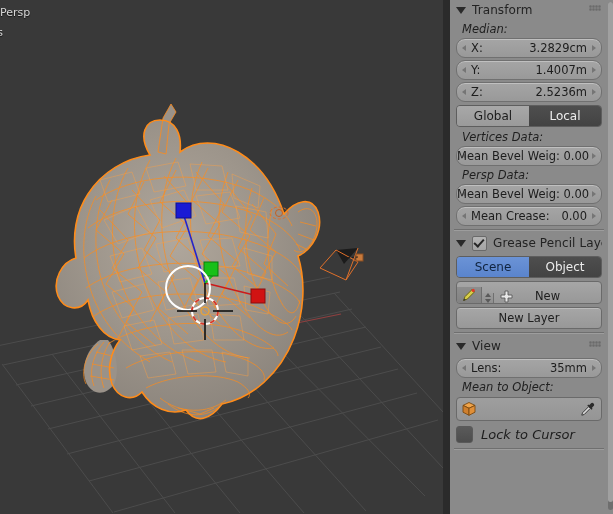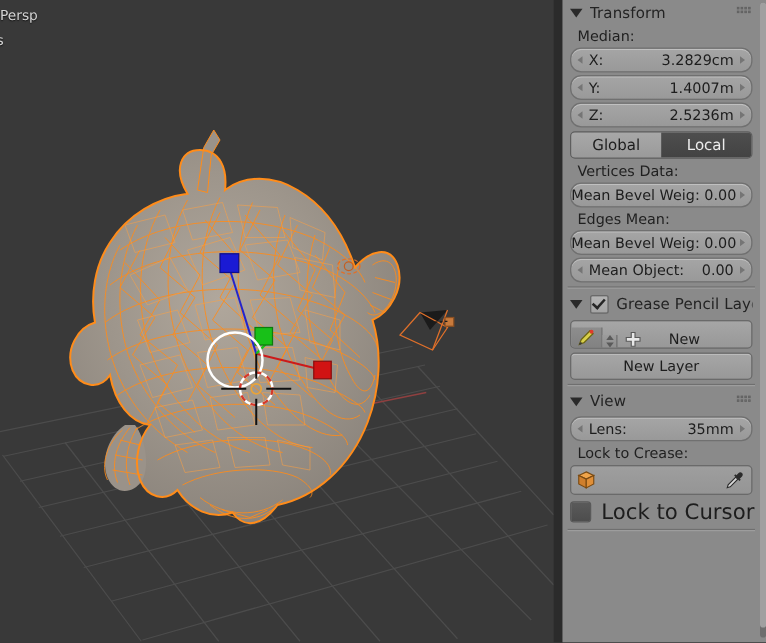--- a/index.html
+++ b/index.html
@@ -131,20 +131,21 @@
     height: 1px;
     background: #9d9d9d;
     border-top: 1px solid #6f6f6f;
     margin: 3px 4px 2px 4px;
   }
 
   .lbl {
     margin: 2px 0 1px 12px;
     color: #1f1f1f;
     font-size: 11.5px;
+    font-style: italic;
   }
 
   
   .numfield {
     position: relative;
     height: 18px;
     margin: 2px 6px;
     background: linear-gradient(#a5a5a5, #999999);
     border: 1px solid #707070;
     border-radius: 9px;
@@ -330,23 +331,24 @@
   .cb.checked:after {
     content: "";
     position: absolute;
     left: 3px; top: 1px;
     width: 5px; height: 9px;
     border: solid #262626;
     border-width: 0 2px 2px 0;
     transform: rotate(42deg);
   }
   .cbrow .cbl {
-    font-size: 17px;
+    font-size: 13px;
     color: #1d1d1d;
     white-space: nowrap;
+    font-style: italic;
   }
   .cb-small {
     width: 13px; height: 13px;
     border-radius: 2px;
     margin-right: 6px;
   }
   .cb-small.checked:after {
     left: 2.5px; top: 0.5px;
     width: 4px; height: 8px;
     border-width: 0 2px 2px 0;
@@ -585,43 +587,47 @@
       </div>
 
       <div class="lbl">Vertices Data:</div>
 
       <div class="numfield">
         <span class="arr l"></span>
         <span class="nf-inline">Mean Bevel Weig: 0.00</span>
         <span class="arr r"></span>
       </div>
 
-      <div class="lbl">Edges Mean:</div>
+      <div class="lbl">Persp Data:</div>
 
       <div class="numfield">
         <span class="arr l"></span>
         <span class="nf-inline">Mean Bevel Weig: 0.00</span>
         <span class="arr r"></span>
       </div>
 
       <div class="numfield">
         <span class="arr l"></span>
-        <span class="nf-name">Mean Object:</span>
+        <span class="nf-name">Mean Crease:</span>
         <span class="nf-val">0.00</span>
         <span class="arr r"></span>
       </div>
 
       <div class="sep"></div>
 
       <div class="sec-header">
         <span class="tri"></span>
         <span class="cb cb-small checked"></span>
         <span class="sec-title">Grease Pencil Layers</span>
       </div>
 
+      <div class="togglepair">
+        <div class="tg-on-blue">Scene</div>
+        <div class="tg-on-dark">Object</div>
+      </div>
 
       <div class="row-new">
         <div class="rn-pencil">
           <svg width="16" height="16" viewBox="0 0 16 16">
             <path d="M2.5 13.5 L4 9.6 L11 2.6 L13.4 5 L6.4 12 Z" fill="#d8cf4a" stroke="#6b6412" stroke-width="1"></path>
             <path d="M11 2.6 L13.4 5" stroke="#6b6412" stroke-width="1"></path>
             <path d="M2.5 13.5 L4.3 12.1" stroke="#3a3a3a" stroke-width="1.4"></path>
             <circle cx="12.2" cy="3.4" r="1.6" fill="#e03a2a"></circle>
           </svg>
         </div>
@@ -656,21 +662,21 @@
         </span>
       </div>
 
       <div class="numfield">
         <span class="arr l"></span>
         <span class="nf-name">Lens:</span>
         <span class="nf-val">35mm</span>
         <span class="arr r"></span>
       </div>
 
-      <div class="lbl">Lock to Crease:</div>
+      <div class="lbl">Mean to Object:</div>
 
       <div class="objfield">
         <svg class="cube" viewBox="0 0 16 16">
           <path d="M8 1.5 L14 4.4 L8 7.3 L2 4.4 Z" fill="#f0a44a" stroke="#7a4a12" stroke-width="0.9"></path>
           <path d="M2 4.4 L2 11.2 L8 14.3 L8 7.3 Z" fill="#cf7f2d" stroke="#7a4a12" stroke-width="0.9"></path>
           <path d="M14 4.4 L14 11.2 L8 14.3 L8 7.3 Z" fill="#e08f38" stroke="#7a4a12" stroke-width="0.9"></path>
         </svg>
         <span></span>
         <svg class="eyedrop" viewBox="0 0 16 16">
           <path d="M13.6 2.4 C12.8 1.6 11.6 1.6 10.9 2.4 L9.1 4.2 L8.3 3.4 L7.3 4.4

